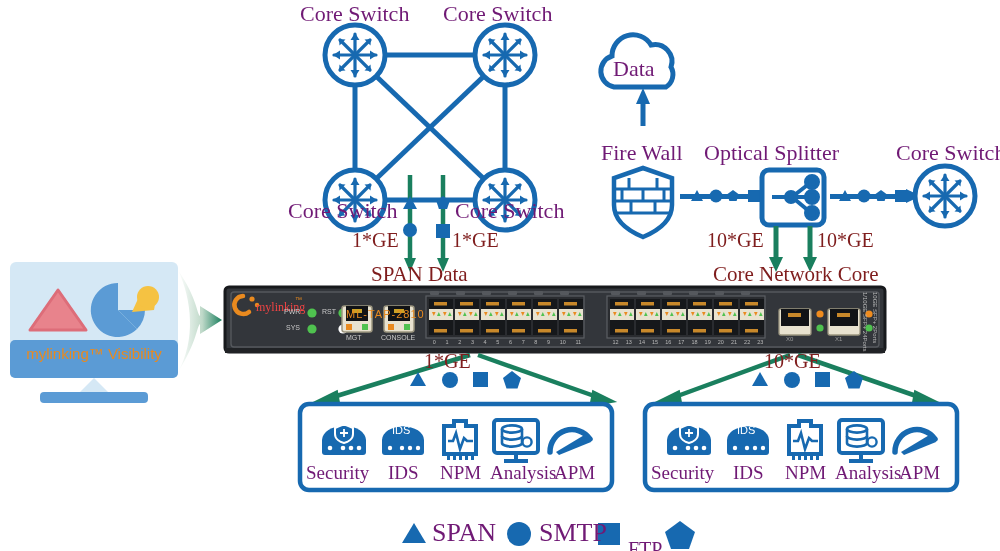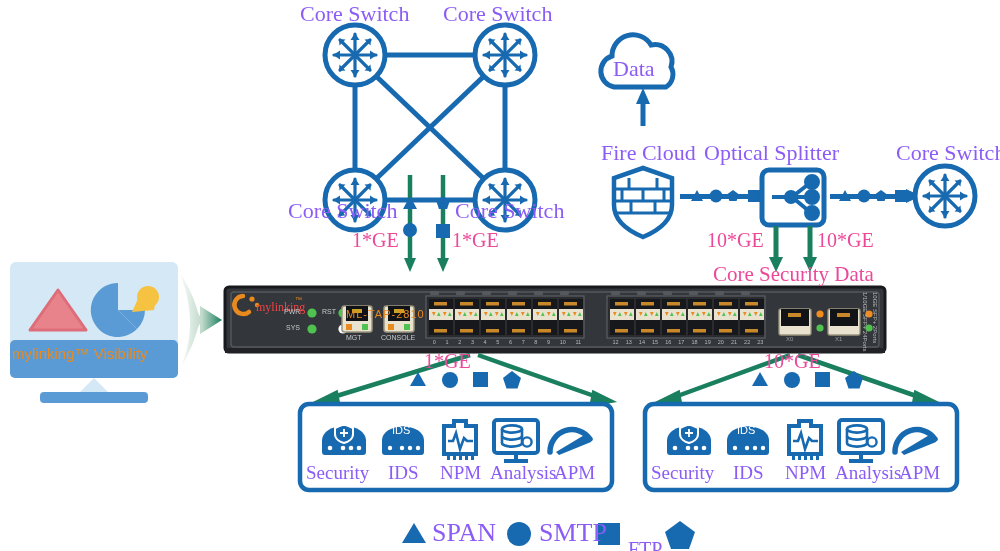--- a/index.html
+++ b/index.html
@@ -1,21 +1,21 @@
 <!DOCTYPE html>
 <html><head>
 <meta charset="utf-8">
 <style>
   html,body{margin:0;padding:0;background:#ffffff;}
   body{width:1000px;height:551px;position:relative;overflow:hidden;
        font-family:"Liberation Serif", serif;}
   .stage{position:absolute;inset:0;}
   .abs{position:absolute;}
-  .lbl{position:absolute;color:#8b5cf6;white-space:nowrap;font-family:"Liberation Serif",serif;}
-  .glbl{position:absolute;color:#ec4899;white-space:nowrap;font-family:"Liberation Serif",serif;}
+  .lbl{position:absolute;color:#701a75;white-space:nowrap;font-family:"Liberation Serif",serif;}
+  .glbl{position:absolute;color:#7f1d1d;white-space:nowrap;font-family:"Liberation Serif",serif;}
   svg{display:block;overflow:visible;}
   .nosel{user-select:none;}
 </style>
 </head>
 <body>
 
 <div class="stage">
 
   <svg class="abs" style="left:0;top:0;" width="1000" height="551">
     <defs>
@@ -494,31 +494,32 @@
     </g>
   </svg>
 
   <div class="lbl nosel" style="left:300px;top:1px;font-size:22px;">Core Switch</div>
   <div class="lbl nosel" style="left:443px;top:1px;font-size:22px;">Core Switch</div>
   <div class="lbl nosel" style="left:288px;top:198px;font-size:22px;">Core Switch</div>
   <div class="lbl nosel" style="left:455px;top:198px;font-size:22px;">Core Switch</div>
 
   <div class="glbl nosel" style="left:352px;top:229px;font-size:20px;">1*GE</div>
   <div class="glbl nosel" style="left:452px;top:229px;font-size:20px;">1*GE</div>
+  <div class="glbl nosel" style="left:371px;top:262px;font-size:21px;">SPAN Data</div>
 
   <div class="lbl nosel" style="left:613px;top:56px;font-size:22px;">Data</div>
-  <div class="lbl nosel" style="left:601px;top:140px;font-size:22px;">Fire Cloud</div>
+  <div class="lbl nosel" style="left:601px;top:140px;font-size:22px;">Fire Wall</div>
   <div class="lbl nosel" style="left:704px;top:140px;font-size:22px;">Optical Splitter</div>
   <div class="lbl nosel" style="left:896px;top:140px;font-size:22px;">Core Switch</div>
 
   <div class="glbl nosel" style="left:707px;top:229px;font-size:20px;">10*GE</div>
   <div class="glbl nosel" style="left:817px;top:229px;font-size:20px;">10*GE</div>
-  <div class="glbl nosel" style="left:713px;top:262px;font-size:21px;">Core Security Data</div>
-
-  <div class="abs nosel" style="left:12px;top:345px;width:164px;text-align:left;color:#e98a1f;font-size:15px;font-family:'Liberation Sans',sans-serif;">mylinking™ Visibility</div>
+  <div class="glbl nosel" style="left:713px;top:262px;font-size:21px;">Core Network Core</div>
+
+  <div class="abs nosel" style="left:12px;top:345px;width:164px;text-align:center;color:#e98a1f;font-size:15px;font-family:'Liberation Sans',sans-serif;">mylinking™ Visibility</div>
 
   <div class="abs nosel" style="left:256px;top:300px;color:#ef4444;font-size:12px;font-family:Liberation Serif, serif;">mylinking</div>
   <div class="abs nosel" style="left:295px;top:296px;color:#e98a1f;font-size:7px;font-family:'Liberation Sans',sans-serif;">™</div>
   <div class="abs nosel" style="left:346px;top:308px;color:#e98a1f;font-size:11px;letter-spacing:1px;font-family:'Liberation Sans',sans-serif;">ML-TAP-2810</div>
 
   <div class="abs nosel" style="left:284px;top:308px;color:#c9c9c9;font-size:7px;font-family:'Liberation Sans',sans-serif;">PWR</div>
   <div class="abs nosel" style="left:286px;top:324px;color:#c9c9c9;font-size:7px;font-family:'Liberation Sans',sans-serif;">SYS</div>
   <div class="abs nosel" style="left:322px;top:308px;color:#c9c9c9;font-size:7px;font-family:'Liberation Sans',sans-serif;">RST</div>
 
   <div class="abs nosel" style="left:346px;top:334px;color:#c9c9c9;font-size:7px;font-family:'Liberation Sans',sans-serif;">MGT</div>

